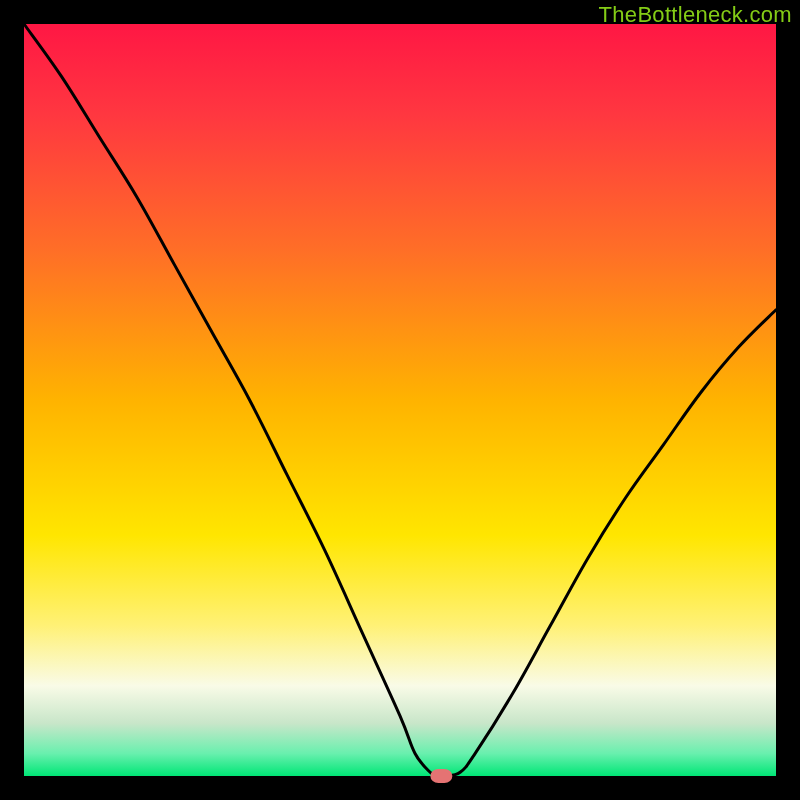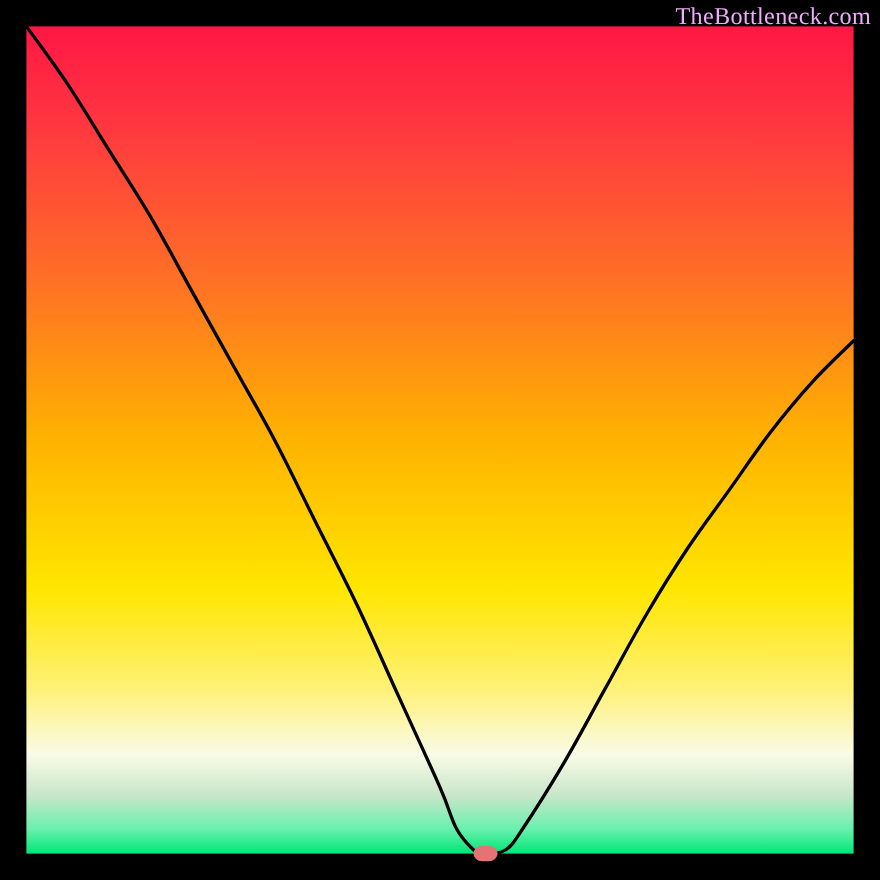--- a/index.html
+++ b/index.html
@@ -13,24 +13,24 @@
   .chart-wrap {
     position: relative;
     width: 800px;
     height: 800px;
     background: #000;
   }
   .watermark {
     position: absolute;
     top: 2px;
     right: 8px;
-    font-family: Liberation Serif, serif;
+    font-family: Liberation Sans, sans-serif;
     font-size: 22px;
     font-weight: 500;
-    color: #f0abfc;
+    color: #84cc16;
     letter-spacing: 0.3px;
     z-index: 10;
   }
   svg {
     display: block;
   }
 </style>
 </head>
 <body>
 

